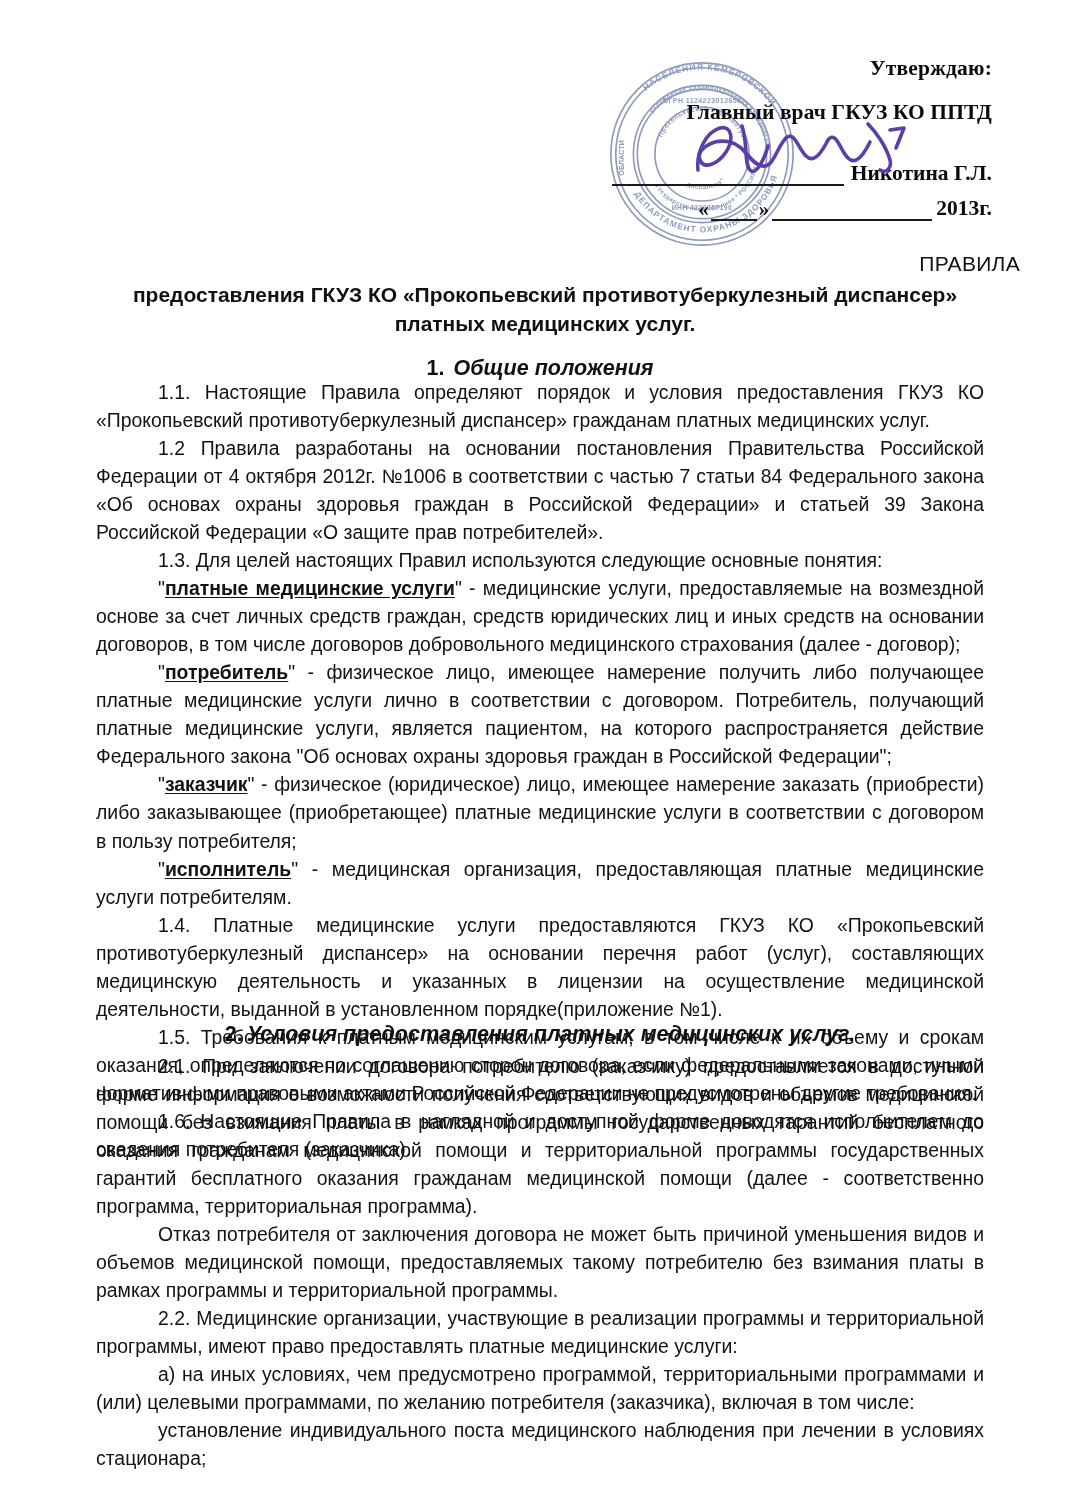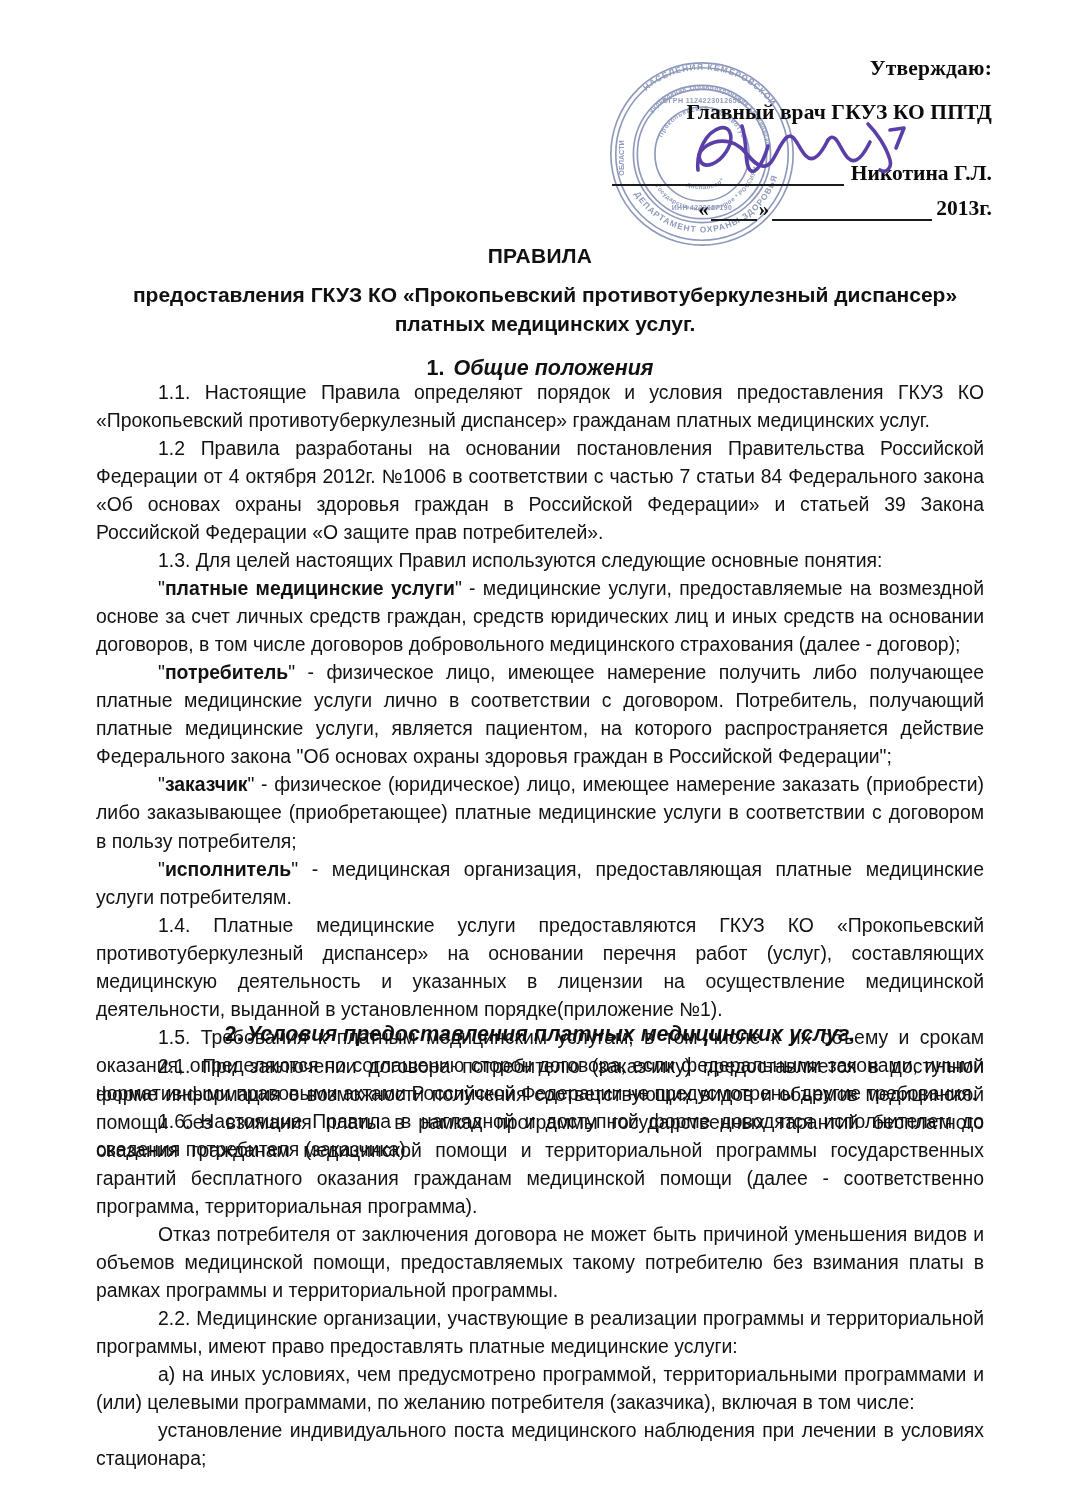--- a/index.html
+++ b/index.html
@@ -98,25 +98,25 @@
     top: 108px;
     width: 240px;
     height: 82px;
     z-index: 4;
     pointer-events: none;
   }
 
   
   .doc-title {
     position: absolute;
-    top: 244px;
+    top: 252px;
     left: 60px;
     right: 60px;
-    text-align: center;
-    font-weight: bold;
+    text-align: right;
+    font-weight: normal;
     font-size: 21px;
     letter-spacing: .3px;
   }
   .doc-title .t-line1 { margin-bottom: 9px; }
   .doc-subtitle {
     position: absolute;
     top: 281px;
     left: 96px;
     right: 86px;
     text-align: center;
@@ -158,20 +158,21 @@
     text-indent: 62px;
   }
 
   
   .body-text.lower {
     top: 1052px;
   }
 
   .term {
     font-weight: bold;
+    text-decoration: underline;
     text-underline-offset: 2px;
   }
 </style>
 </head>
 <body>
 
 <div class="page">
 
   <svg class="stamp" viewBox="0 0 200 200" xmlns="http://www.w3.org/2000/svg" aria-hidden="true">
     <defs>

